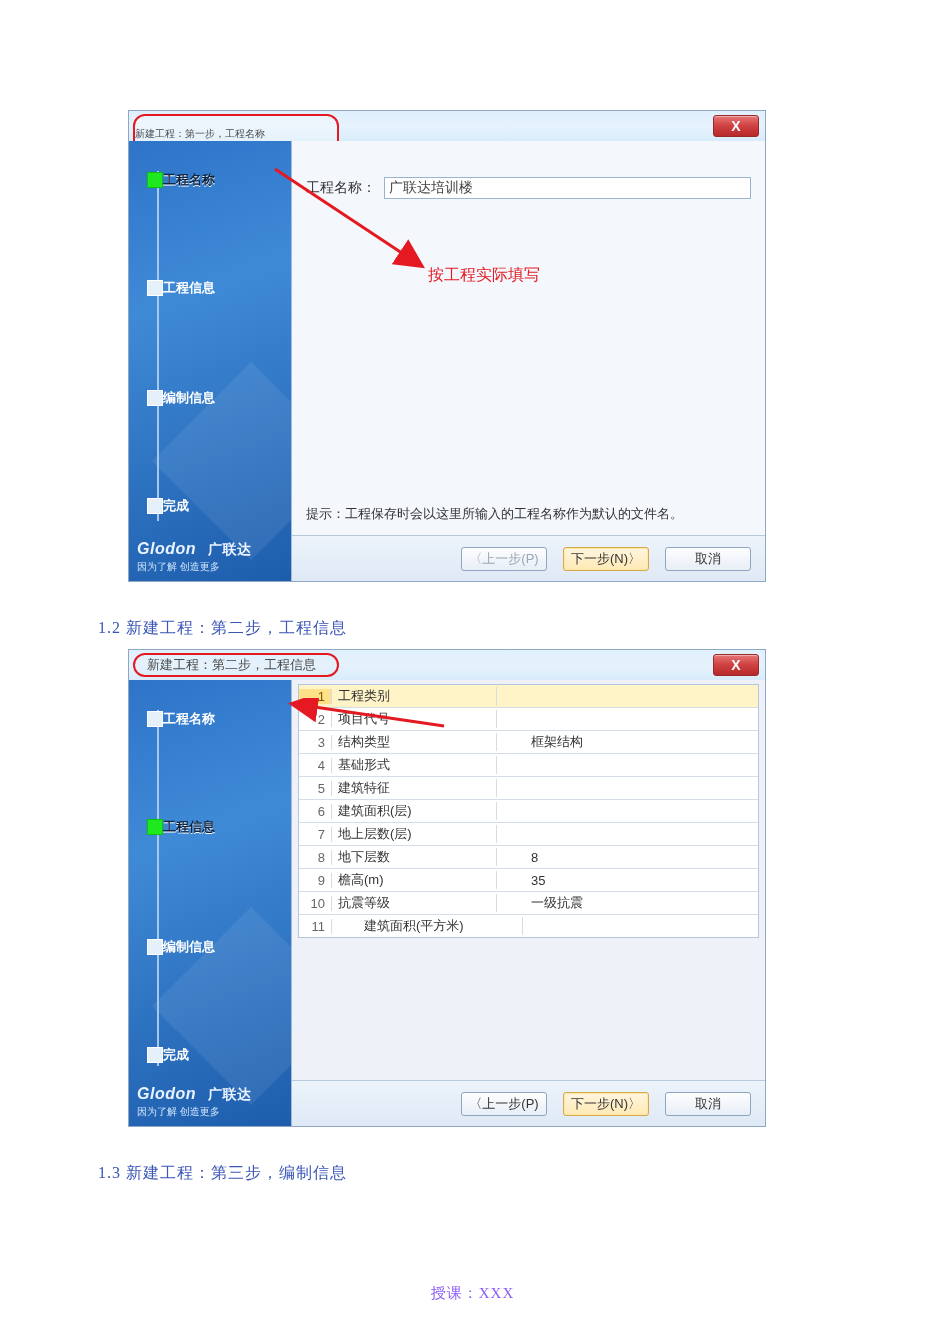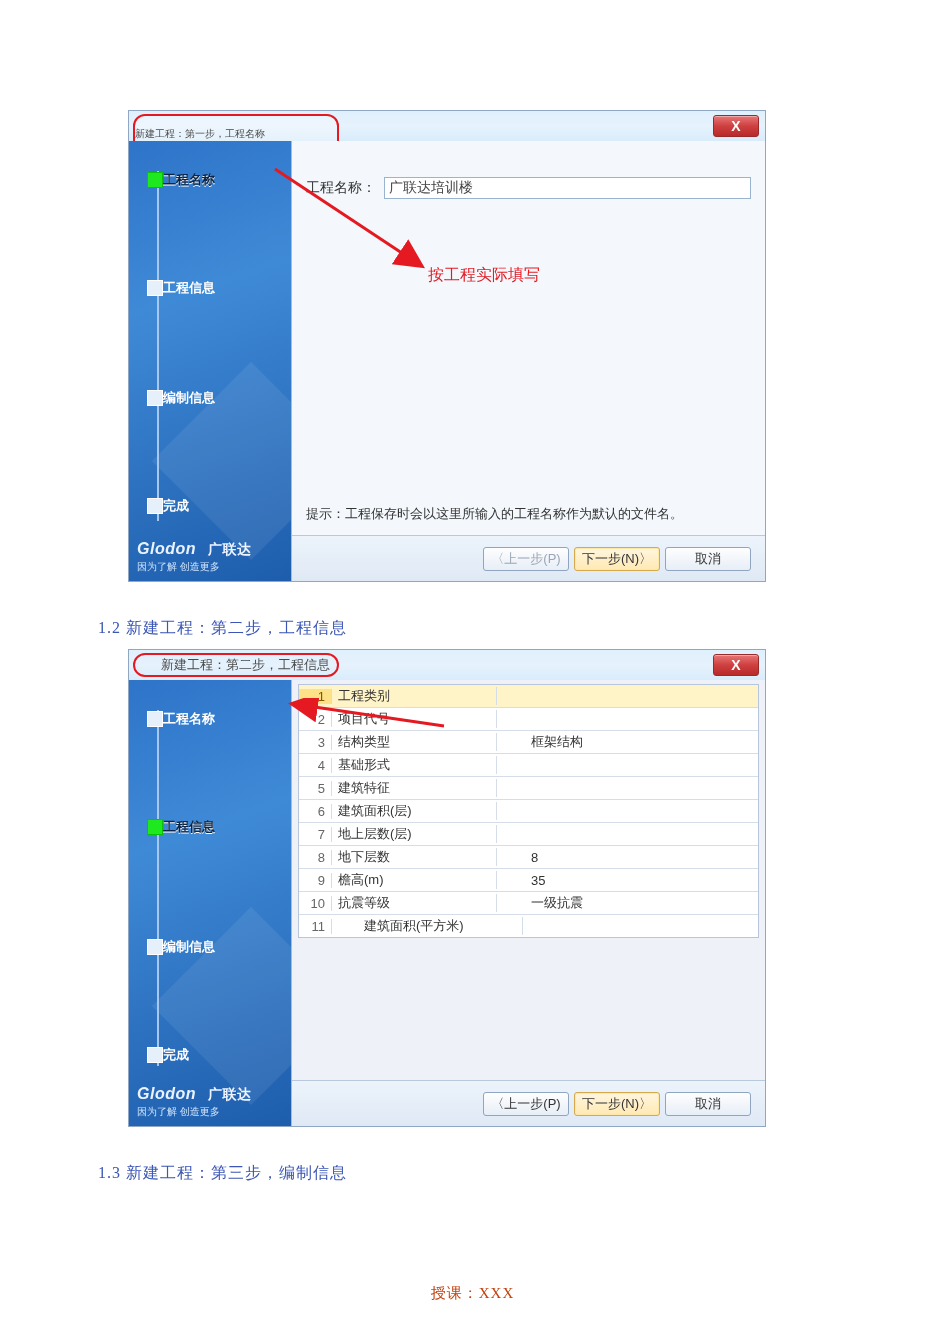--- a/index.html
+++ b/index.html
@@ -149,21 +149,21 @@
     position:absolute; left:14px; right:14px; bottom:58px;
     font-size:13px; color:#333;
   }
 
   .btnrow {
     position:absolute; left:0; right:0; bottom:0;
     height:46px;
     border-top:1px solid #b8c9de;
     background:linear-gradient(180deg,#ecf3fb 0%, #dfe9f5 100%);
     display:flex; align-items:center; justify-content:flex-end;
-    padding-right:14px; gap:5px;
+    padding-right:14px; gap:16px;
     box-sizing:border-box;
   }
   .btn {
     height:24px; min-width:86px;
     border:1px solid #8fa5c0;
     border-radius:3px;
     background:linear-gradient(180deg,#fefefe 0%, #e7eef7 100%);
     font-size:13px; color:#333;
     display:flex; align-items:center; justify-content:center;
     padding:0 6px; box-sizing:border-box;
@@ -196,21 +196,21 @@
   }
   .dlg2 .titlebar { height:30px; background: linear-gradient(180deg,#dff0fd 0%, #e6f2fc 50%, #d9ecfb 100%); border-bottom:1px solid #a9c3df; position:relative; }
   .dlg2 .title-capsule {
     position: absolute;
     left: 4px; top: 3px;
     width: 206px; height: 24px;
     border: 2px solid #e41921;
     border-radius: 12px;
     box-sizing: border-box;
     display: flex; align-items: center;
-    padding-left: 26px;
+    padding-left: 12px;
     font-size: 13px;
     color: #4a4a4a;
   }
   .dlg2 .closebtn { position:absolute; right:6px; top:4px; width:44px; height:20px; border:1px solid #9a2a2a; border-radius:3px; background:linear-gradient(180deg,#e77777 0%, #cf4040 50%, #b82a2a 100%); color:#fff; display:flex; align-items:center; justify-content:center; font-weight:bold; box-shadow: inset 0 1px 0 rgba(255,255,255,0.4);}
   .dlg2 .dlg-body { position:absolute; top:30px; left:0; right:0; bottom:0; display:flex; }
   .sidebar2 {
     width: 162px;
     background: linear-gradient(160deg, #2e74c9 0%, #3f8ad7 35%, #1d5dac 100%);
     position: relative;
     overflow:hidden;
@@ -240,21 +240,21 @@
   .table2 .tr.sel .cnum { background:#ffe187; color:#7a5b00; }
   .tablearea { position:absolute; top:0; left:0; right:0; bottom:46px; background:#eef2f8; }
 
   
   .arrow2 { position:absolute; left:-4px; top:18px; width:170px; height:36px; pointer-events:none; z-index:5;}
 
   
   .footer {
     text-align:center;
     font-size:15px;
-    color:#c2410c;
+    color:#8b5cf6;
     margin-top: 100px;
     font-family: SimSun, serif;
     letter-spacing: 1px;
   }
 </style>
 </head>
 <body>
 
 <div class="page">
 

